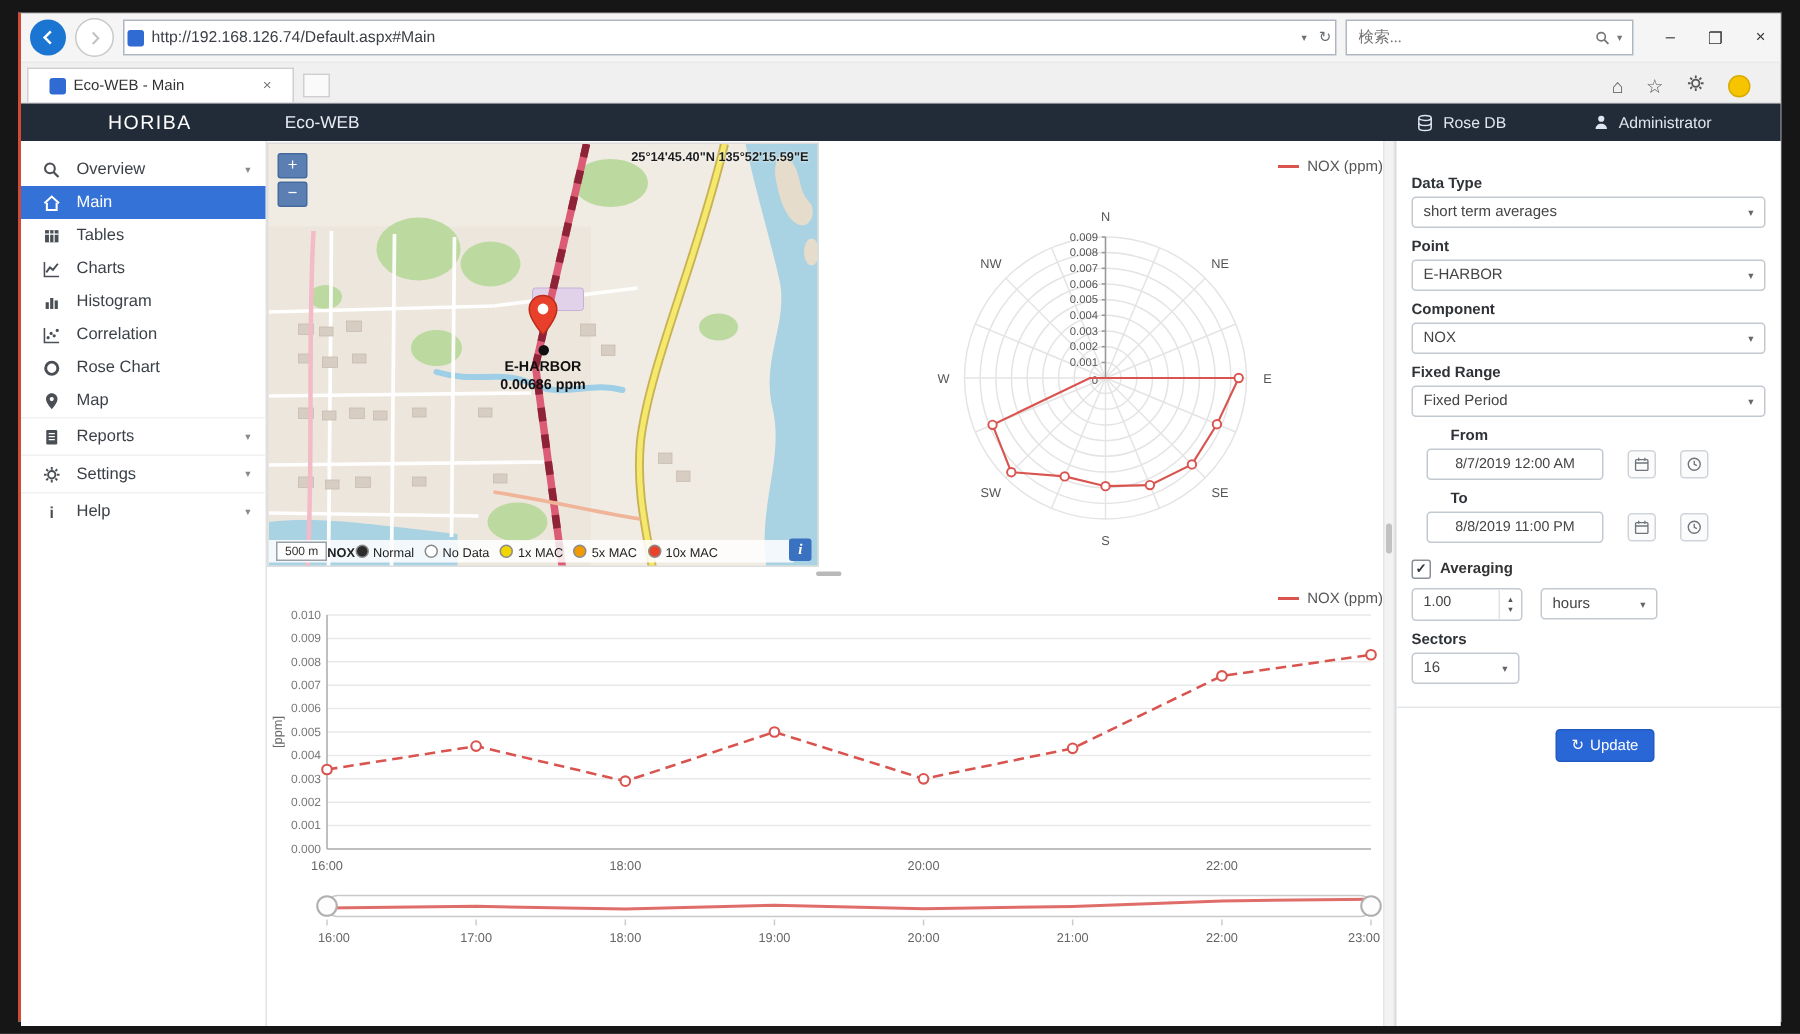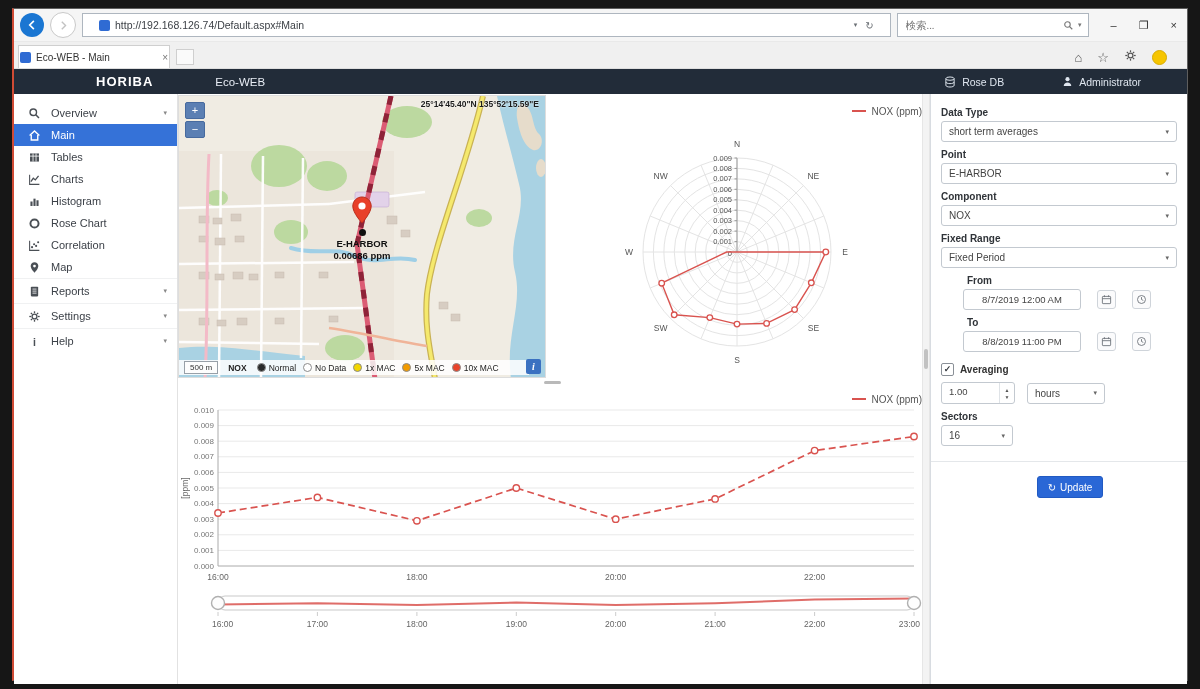--- a/index.html
+++ b/index.html
@@ -5,37 +5,37 @@
   html,body{margin:0;padding:0;width:1200px;height:689px;background:#141414;
     font-family:"Liberation Sans",sans-serif;-webkit-font-smoothing:antialiased;overflow:hidden}
   .screen{position:absolute;inset:0;background:#161616}
   .browser{position:absolute;left:12px;top:8px;width:1176px;height:673px;background:#fff;
     border:1px solid #5e5e5e;border-left:2px solid #cf4b35;box-sizing:border-box}
   
   .chrome1{height:32px;background:#f5f5f5;display:flex;align-items:center;padding:0 10px 0 6px;gap:6px;border-bottom:1px solid #e9e9e9}
   .nav-circle{width:24px;height:24px;border-radius:50%;display:flex;align-items:center;justify-content:center;flex:0 0 auto}
   .back{background:#1a76d2}
   .fwd{background:#fff;border:1px solid #c9c9c9}
-  .addr{flex:1 1 auto;height:22px;background:#fff;border:1px solid #aeb6bf;display:flex;align-items:center;padding:0 16px;gap:5px;min-width:0}
+  .addr{flex:1 1 auto;height:22px;background:#fff;border:1px solid #aeb6bf;display:flex;align-items:center;padding:0 2px;gap:5px;min-width:0}
   .addr-url{font-size:10.5px;color:#3c4046;white-space:nowrap;overflow:hidden;flex:1}
   .favicon{width:11px;height:11px;background:#2f6bd3;border-radius:2px;flex:0 0 auto}
   .addr-tools{display:flex;gap:8px;color:#6b7075;font-size:10px;align-items:center}
   .searchbox{width:178px;height:22px;background:#fff;border:1px solid #aeb6bf;display:flex;align-items:center;padding:0 6px;gap:4px;flex:0 0 auto}
   .searchbox input{border:none;outline:none;flex:1;font-size:10.5px;color:#444;min-width:0;font-family:Liberation Serif, serif;background:transparent}
   .winbtns{display:flex;gap:22px;margin-left:16px;color:#333;font-size:11px;align-items:center;flex:0 0 auto}
   .winbtns span{cursor:pointer}
   .chrome2{height:26px;background:#f0f0f0;display:flex;align-items:flex-end;padding:0 10px 0 4px;border-bottom:1px solid #dedede}
-  .tab{width:148px;height:22px;background:#fff;border:1px solid #cfcfcf;border-bottom:none;display:flex;align-items:center;gap:5px;padding:0 1px;font-size:10px;color:#333}
+  .tab{width:148px;height:22px;background:#fff;border:1px solid #cfcfcf;border-bottom:none;display:flex;align-items:center;gap:5px;padding:0 14px;font-size:10px;color:#333}
   .tab-close{margin-left:auto;color:#777;font-size:10px}
   .newtab{width:16px;height:14px;border:1px solid #cfcfcf;background:#fafafa;margin:0 0 3px 6px}
   .row2-icons{margin-left:auto;display:flex;gap:15px;align-items:center;padding:0 10px 3px 0;color:#555;font-size:13px}
   .smiley{width:13px;height:13px;border-radius:50%;background:#f6c500;border:1px solid #d8ab00}
   
   .app-header{height:25px;background:#222c39;display:flex;align-items:center;position:relative}
-  .logo{color:#fff;font-weight:bold;font-size:13px;letter-spacing:1px;margin-left:82px}
+  .logo{color:#fff;font-weight:normal;font-size:13px;letter-spacing:1px;margin-left:58px}
   .app-title{color:#e8edf5;font-size:11.5px;margin-left:62px}
   .hdr-right{position:absolute;right:46px;display:flex;gap:58px}
   .hdr-item{display:flex;align-items:center;gap:6px;color:#dfe6ef;font-size:10.5px;cursor:pointer}
   .app-body{position:relative;height:590px;background:#fff}
   
   .sidebar{position:absolute;left:0;top:0;bottom:0;width:164px;background:#fff;border-right:1px solid #e2e2e2;padding-top:8px;box-sizing:border-box}
   .side-item{height:22px;display:flex;align-items:center;padding-left:14px;font-size:11px;color:#3c4148;cursor:pointer}
   .side-item .s-icon{width:14px;height:13px;margin-right:9px;display:flex;align-items:center;color:#4a4f55}
   .side-item.sub{}
   .side-item.active{background:#3572d8;color:#fff}
@@ -45,48 +45,48 @@
   .s-caret{margin-left:auto;margin-right:10px;font-size:7px;color:#888}
   
   .content{position:absolute;left:164px;top:0;width:744px;bottom:0;background:#fff}
   .map-panel{position:absolute;left:0;top:1px;width:368px;height:283px;border:1px solid #ddd;box-sizing:border-box;overflow:hidden;background:#f0ece3}
   .map-zoom{position:absolute;left:6px;top:6px;display:flex;flex-direction:column;gap:2px;z-index:3}
   .map-zoom div{width:18px;height:15px;background:#5b7fb3;border:1px solid #476a9e;border-radius:2px;color:#fff;font-size:11px;line-height:14px;text-align:center;cursor:pointer}
   .map-coords{position:absolute;top:3px;right:6px;font-size:8.5px;font-weight:bold;color:#1c1c1c;z-index:3;text-shadow:0 0 2px #fff}
   .map-marker{position:absolute;left:118px;top:100px;width:130px;text-align:center;z-index:3}
   .marker-dot{width:7px;height:7px;border-radius:50%;background:#101010;margin:1px auto 2px}
   .marker-name,.marker-value{font-size:9.5px;font-weight:bold;color:#101010;line-height:12px}
-  .map-legendbar{position:absolute;left:0;right:16px;bottom:2px;height:15px;background:rgba(255,255,255,.85);display:flex;align-items:center;gap:10px;padding:0 5px;font-size:8.5px;color:#222;z-index:3}
+  .map-legendbar{position:absolute;left:0;right:16px;bottom:2px;height:15px;background:rgba(255,255,255,.85);display:flex;align-items:center;gap:0;padding:0 5px;font-size:8.5px;color:#222;z-index:3}
   .scalebox{border:1px solid #98a0a8;background:#fdfdfd;padding:0 5px;font-size:8px;line-height:11px;color:#333}
   .lg-title{font-weight:bold}
   .lg-item{display:flex;align-items:center;gap:3px}
   .lg-dot{width:7px;height:7px;border-radius:50%;border:1px solid #8b8b8b;display:inline-block}
   .map-info{position:absolute;right:4px;bottom:3px;width:15px;height:15px;background:#3a71c1;border-radius:2px;color:#fff;font-size:10px;font-weight:bold;font-style:italic;font-family:"Liberation Serif",serif;text-align:center;line-height:15px;z-index:3;cursor:pointer}
   .rose-panel{position:absolute;left:384px;top:0;width:360px;height:292px}
   .chart-legend{display:flex;align-items:center;justify-content:flex-end;gap:5px;font-size:10px;color:#555;height:14px}
   .legend-dash{width:14px;height:0;border-top:2px solid #d9534f;display:inline-block}
   .rose-legend{margin-top:10px}
   .hscroll-thumb{position:absolute;left:366px;top:287px;width:17px;height:3px;background:#b9b9b9;border-radius:2px;cursor:pointer}
   .chart-block{position:absolute;left:0;top:296px;width:744px;height:252px}
   .chart-block .chart-legend{margin-top:2px}
   
   .vscroll{position:absolute;left:908px;top:0;bottom:0;width:8px;background:#f3f3f3;border-left:1px solid #e6e6e6;border-right:1px solid #e6e6e6;box-sizing:border-box}
   .vthumb{position:absolute;left:1px;top:255px;width:4px;height:20px;background:#c2c2c2;border-radius:2px;cursor:pointer}
   
-  .panel{position:absolute;left:916px;right:0;top:0;bottom:0;background:#fff;border-left:1px solid #d8dce1;box-sizing:border-box;padding:6px 10px;font-size:10px;color:#333}
+  .panel{position:absolute;left:916px;right:0;top:0;bottom:0;background:#fff;border-left:1px solid #d8dce1;box-sizing:border-box;padding:16px 10px;font-size:10px;color:#333}
   .p-label{font-weight:bold;margin:7px 0 3px;font-size:10px;color:#2f3338}
   .p-select{height:19px;border:1px solid #c3c9d0;border-radius:3px;background:#fff;display:flex;align-items:center;justify-content:space-between;padding:0 7px;color:#444;cursor:pointer}
   .p-caret{font-size:7px;color:#666}
   .indent{margin-left:26px}
-  .date-row{display:flex;align-items:center;gap:16px;margin-left:22px}
+  .date-row{display:flex;align-items:center;gap:16px;margin-left:10px}
   .date-input{width:116px;height:19px;border:1px solid #c3c9d0;border-radius:3px;display:flex;align-items:center;justify-content:center;font-size:9.5px;color:#444;cursor:text}
   .mini-btn{width:17px;height:17px;border:1px solid #cfd4da;border-radius:3px;background:#fbfbfc;display:flex;align-items:center;justify-content:center;color:#6e747b;cursor:pointer}
   .chk-row{display:flex;align-items:center;gap:6px;margin-top:11px;font-weight:bold}
   .chk{width:11px;height:11px;border:1px solid #8a9097;border-radius:2px;background:#fff;font-size:9px;line-height:10px;text-align:center;color:#33383d;cursor:pointer}
-  .avg-row{display:flex;gap:12px;margin-top:6px;align-items:center}
+  .avg-row{display:flex;gap:12px;margin-top:6px;}
   .num-wrap{width:72px;height:20px;border:1px solid #c3c9d0;border-radius:3px;display:flex;align-items:stretch;justify-content:space-between}
   .num-val{padding:3px 0 0 7px;font-size:9.5px;color:#444}
   .spinner{width:14px;border-left:1px solid #dfe3e7;display:flex;flex-direction:column;align-items:center;justify-content:center;font-size:5px;color:#555;gap:1px;cursor:pointer}
   .w62{width:62px}.w56{width:56px}
   .p-divider{border-top:1px solid #e4e7ea;margin:15px -10px 0}
   .update-btn{margin:14px 0 0 96px;width:66px;height:22px;background:#2a67d6;border:1px solid #215ac2;border-radius:3px;color:#fff;font-size:10px;display:flex;align-items:center;justify-content:center;gap:4px;cursor:pointer;font-family:"Liberation Sans",sans-serif}
   svg text{font-family:"Liberation Sans",sans-serif}
 </style>
 </head>
 <body>
@@ -227,36 +227,36 @@
                 <rect x="3" y="8" width="2.6" height="5.5" fill="currentColor"></rect>
                 <rect x="6.7" y="4.5" width="2.6" height="9" fill="currentColor"></rect>
                 <rect x="10.4" y="6.5" width="2.6" height="7" fill="currentColor"></rect>
               </svg>
             </span>
             <span class="s-label">Histogram</span>
           </div>
           <div class="side-item sub">
             <span class="s-icon">
               <svg viewBox="0 0 16 16" width="13" height="13">
-                <circle cx="8" cy="8" r="5" fill="none" stroke="currentColor" stroke-width="2.4"></circle>
-              </svg>
-            </span>
-            <span class="s-label">Rose Chart</span>
-          </div>
-          <div class="side-item sub">
-            <span class="s-icon">
-              <svg viewBox="0 0 16 16" width="13" height="13">
                 <path d="M2 2v12h12" fill="none" stroke="currentColor" stroke-width="1.3"></path>
                 <circle cx="5" cy="10" r="1.3" fill="currentColor"></circle>
                 <circle cx="7.5" cy="6.5" r="1.3" fill="currentColor"></circle>
                 <circle cx="10" cy="8.5" r="1.3" fill="currentColor"></circle>
                 <circle cx="12.5" cy="4" r="1.3" fill="currentColor"></circle>
               </svg>
             </span>
             <span class="s-label">Correlation</span>
+          </div>
+          <div class="side-item sub">
+            <span class="s-icon">
+              <svg viewBox="0 0 16 16" width="13" height="13">
+                <circle cx="8" cy="8" r="5" fill="none" stroke="currentColor" stroke-width="2.4"></circle>
+              </svg>
+            </span>
+            <span class="s-label">Rose Chart</span>
           </div>
           <div class="side-item sub">
             <span class="s-icon">
               <svg viewBox="0 0 16 16" width="13" height="13">
                 <path d="M8 1.5c-2.6 0-4.7 2.1-4.7 4.7 0 3.5 4.7 8.3 4.7 8.3s4.7-4.8 4.7-8.3C12.7 3.6 10.6 1.5 8 1.5z" fill="currentColor"></path>
                 <circle cx="8" cy="6.2" r="1.7" fill="#fff"></circle>
               </svg>
             </span>
             <span class="s-label">Map</span>
           </div>

